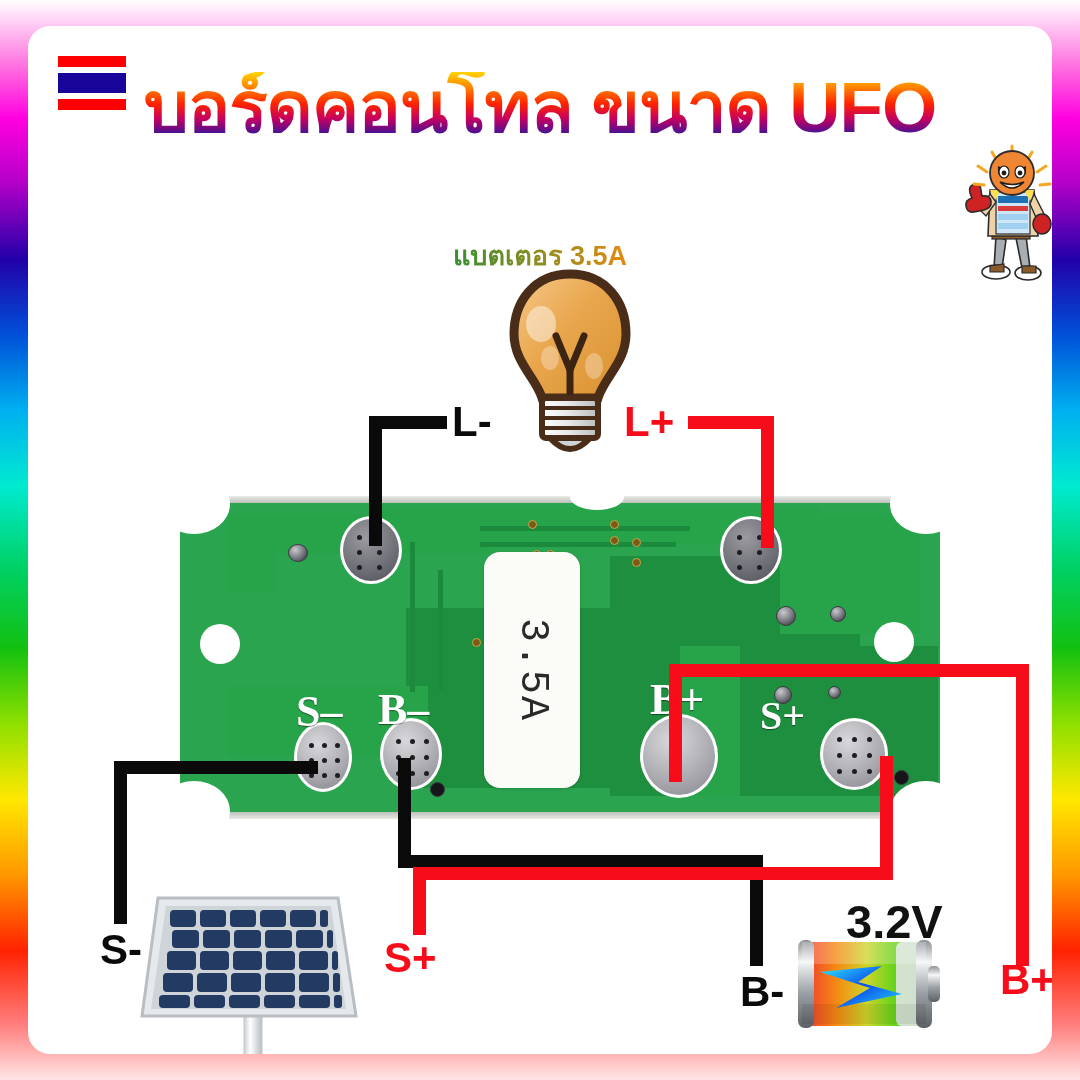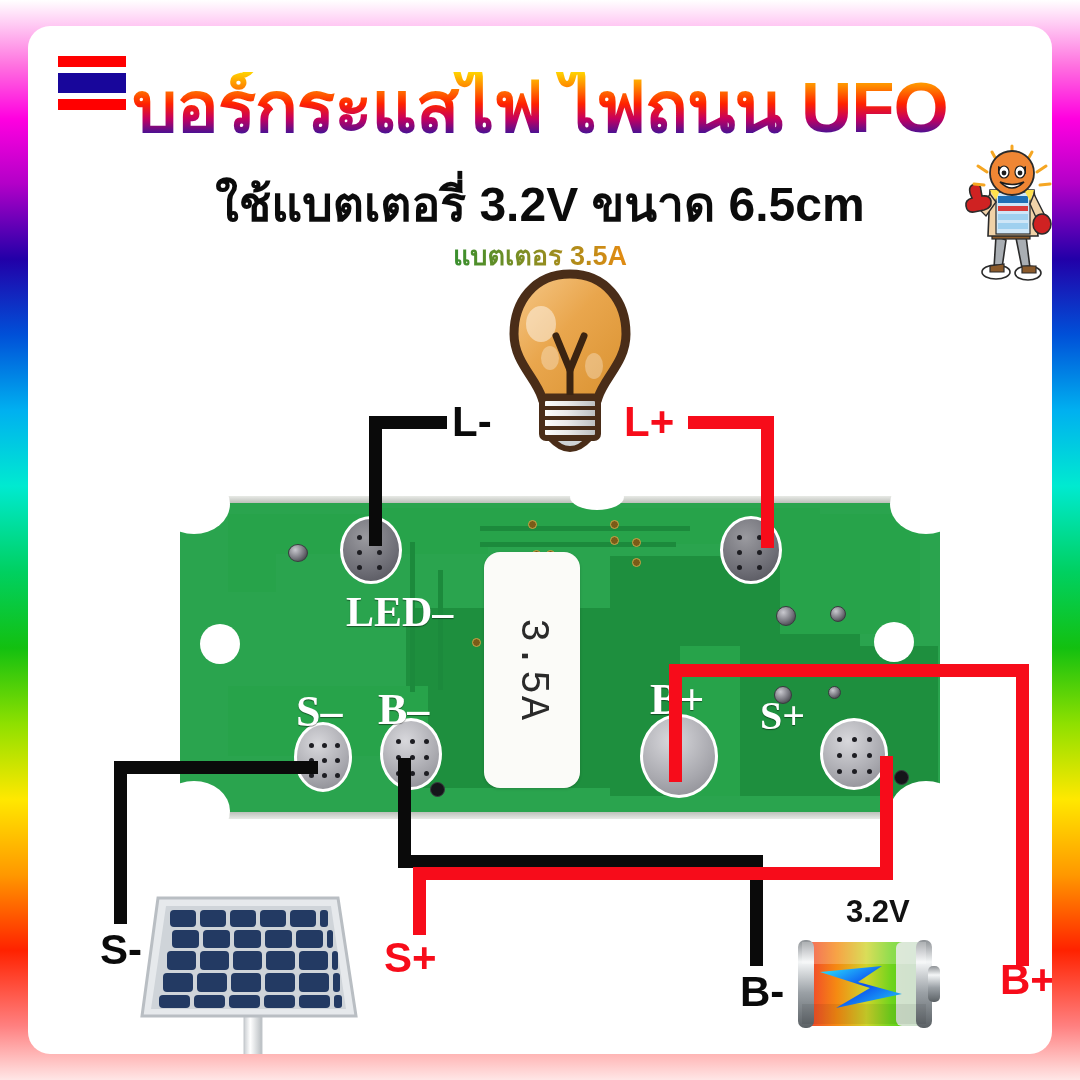--- a/index.html
+++ b/index.html
@@ -98,37 +98,36 @@
   
   .cl{ position:absolute; font-size:42px; font-weight:bold; white-space:nowrap; }
   .cl.k{ color:#0a0a0a; background:none; }
   .cl.r{ color:#f70c1a; background:none; }
 
   
   #solar{ position:absolute; left:102px; top:840px; width:250px; height:200px; }
 
   
   #battery{ position:absolute; left:768px; top:912px; width:146px; height:92px; }
-  #battV{ position:absolute; left:818px; top:868px; font-size:31px;
+  #battV{ position:absolute; left:818px; top:868px; font-size:47px;
           font-weight:bold; color:#111; }
 </style>
 </head>
 <body>
 
 <div id="stage">
  <div id="card">
 
   <div id="flag">
     <div class="s r1"></div>
     <div class="s b"></div>
     <div class="s r2"></div>
   </div>
 
-  <div id="title">บอร์กระแสไฟ ไฟถนน UFO</div>
-  <div id="subtitle">ใช้แบตเตอรี่ 3.2V ขนาด 6.5cm</div>
+  <div id="title">บอร์ดคอนโทล ขนาด UFO</div>
   <div id="current">แบตเตอร 3.5A</div>
 
   <svg id="mascot" viewBox="0 0 112 140">
     <g>
 
       <path d="M40 92 L38 124 L46 124 L50 96 Z" fill="#a9aeb3" stroke="#2b2b2b" stroke-width="1.6"></path>
       <path d="M60 94 L66 124 L74 124 L70 92 Z" fill="#a9aeb3" stroke="#2b2b2b" stroke-width="1.6"></path>
       <ellipse cx="40" cy="128" rx="14" ry="7" fill="#ffffff" stroke="#2b2b2b" stroke-width="1.6"></ellipse>
       <ellipse cx="72" cy="129" rx="13" ry="7" fill="#ffffff" stroke="#2b2b2b" stroke-width="1.6"></ellipse>
       <path d="M34 122 L48 120 L48 128 L34 128 Z" fill="#8a5a2b" stroke="#2b2b2b" stroke-width="1.2"></path>
@@ -251,21 +250,20 @@
     <div class="tinyvia" style="left:292px; top:142px; width:9px; height:9px;"></div>
 
     <div class="pad" style="left:160px; top:20px; width:62px; height:68px;">
       <div class="padhole" style="left:14px;top:16px;"></div>
       <div class="padhole" style="left:34px;top:16px;"></div>
       <div class="padhole" style="left:14px;top:31px;"></div>
       <div class="padhole" style="left:34px;top:31px;"></div>
       <div class="padhole" style="left:14px;top:46px;"></div>
       <div class="padhole" style="left:34px;top:46px;"></div>
     </div>
-    <div class="silk" style="left:166px; top:92px; font-size:42px;">LED–</div>
 
     <div class="pad" style="left:540px; top:20px; width:62px; height:68px;">
       <div class="padhole" style="left:14px;top:16px;"></div>
       <div class="padhole" style="left:34px;top:16px;"></div>
       <div class="padhole" style="left:14px;top:31px;"></div>
       <div class="padhole" style="left:34px;top:31px;"></div>
       <div class="padhole" style="left:14px;top:46px;"></div>
       <div class="padhole" style="left:34px;top:46px;"></div>
     </div>
 

